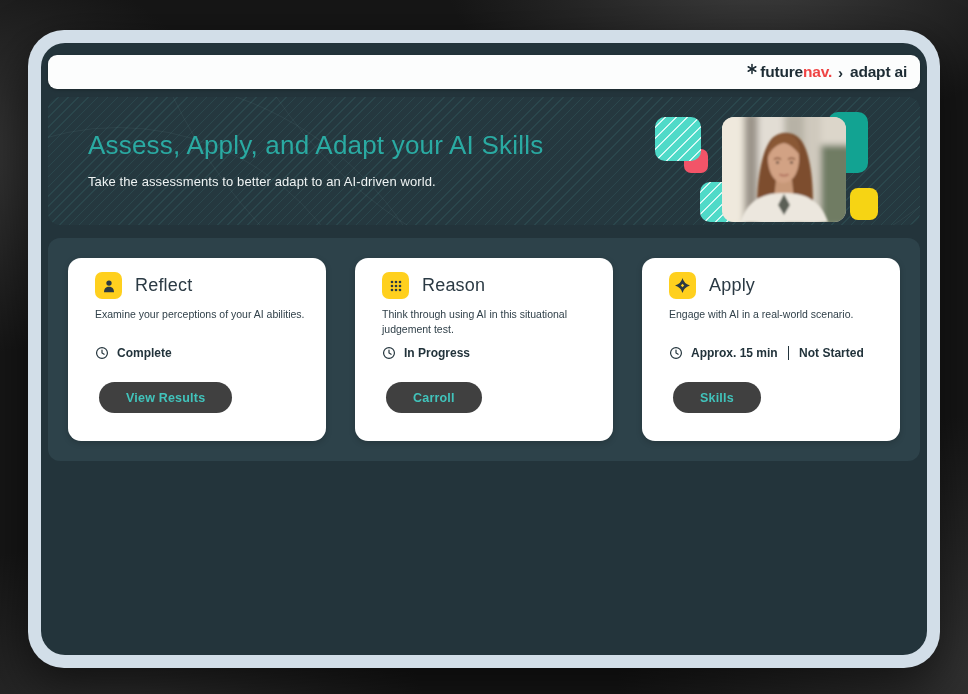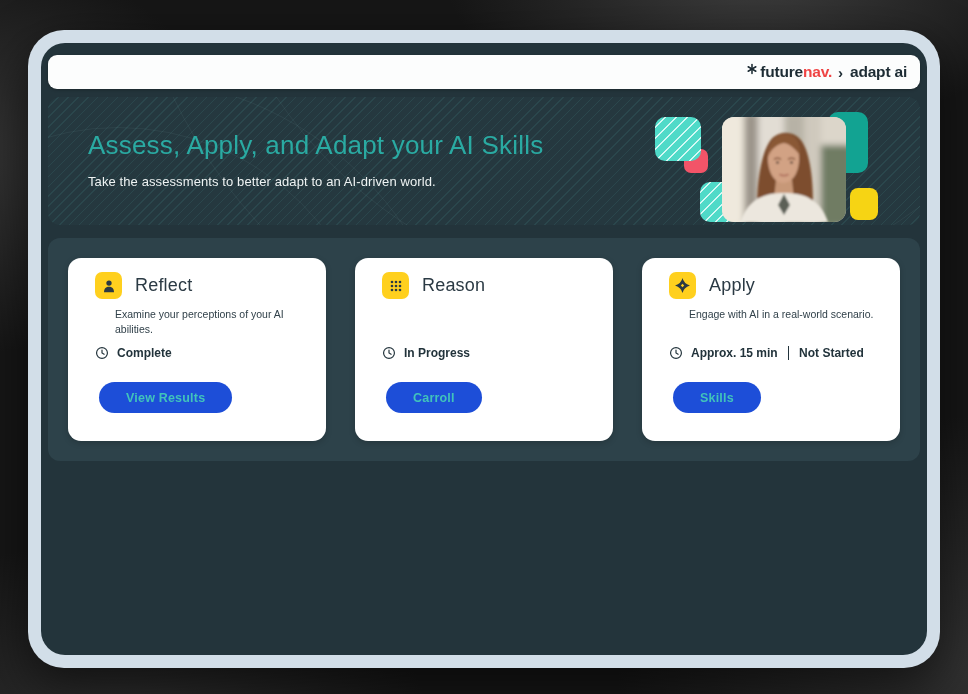--- a/index.html
+++ b/index.html
@@ -103,30 +103,30 @@
     position:relative; flex:1; background:#ffffff; border-radius:13px;
     padding:14px 8px 0 27px;
     box-shadow:0 2px 6px rgba(0,0,0,0.18);
   }
   .card-head { display:flex; align-items:center; gap:13px; }
   .badge {
     width:27px; height:27px; background:#ffd01e; border-radius:7px;
     display:flex; align-items:center; justify-content:center; flex:none;
   }
   .card-title { font-size:18px; font-weight:500; color:#2b3a44; letter-spacing:0.2px; }
-  .card-desc { margin-top:8px; font-size:10.5px; line-height:1.45; color:#31414a;margin-left:20px; }
+  .card-desc { margin-top:8px; font-size:10.5px; line-height:1.45; color:#31414a; }
   .status-row {
     position:absolute; left:27px; top:88px;
     display:flex; align-items:center; gap:8px;
     font-size:12px; font-weight:700; color:#22333b;
   }
   .vdiv { width:1.4px; height:14px; background:#22333b; margin:0 2px; }
   .btn {
     position:absolute; left:31px; top:124px; height:31px; padding:0 27px;
-    background:#1d4ed8; border:none; border-radius:16px;
+    background:#404040; border:none; border-radius:16px;
     font-family:"Liberation Sans", sans-serif;
     font-size:12.5px; font-weight:700; color:#41c3bb; letter-spacing:0.2px;
     cursor:pointer;
   }
 </style>
 </head>
 <body>
 
 <div class="stage">
   <div class="device">
@@ -240,20 +240,21 @@
                     <circle cx="12" cy="12" r="2"></circle>
                     <circle cx="18" cy="12" r="2"></circle>
                   <circle cx="6" cy="18" r="2"></circle>
                     <circle cx="12" cy="18" r="2"></circle>
                     <circle cx="18" cy="18" r="2"></circle>
                 </g>
               </svg>
             </span>
             <h2 class="card-title">Reason</h2>
           </div>
+          <p class="card-desc">Think through using AI in this situational judgement test.</p>
           <div class="status-row">
             <svg width="14" height="14" viewBox="0 0 24 24">
               <circle cx="12" cy="12" r="9.3" fill="none" stroke="#22333b" stroke-width="2"></circle>
               <path d="M12 6.8 V12 L15.6 14.2" fill="none" stroke="#22333b" stroke-width="2" stroke-linecap="round"></path>
             </svg>
             <span>In Progress</span>
           </div>
           <button class="btn">Carroll</button>
         </article>
 

